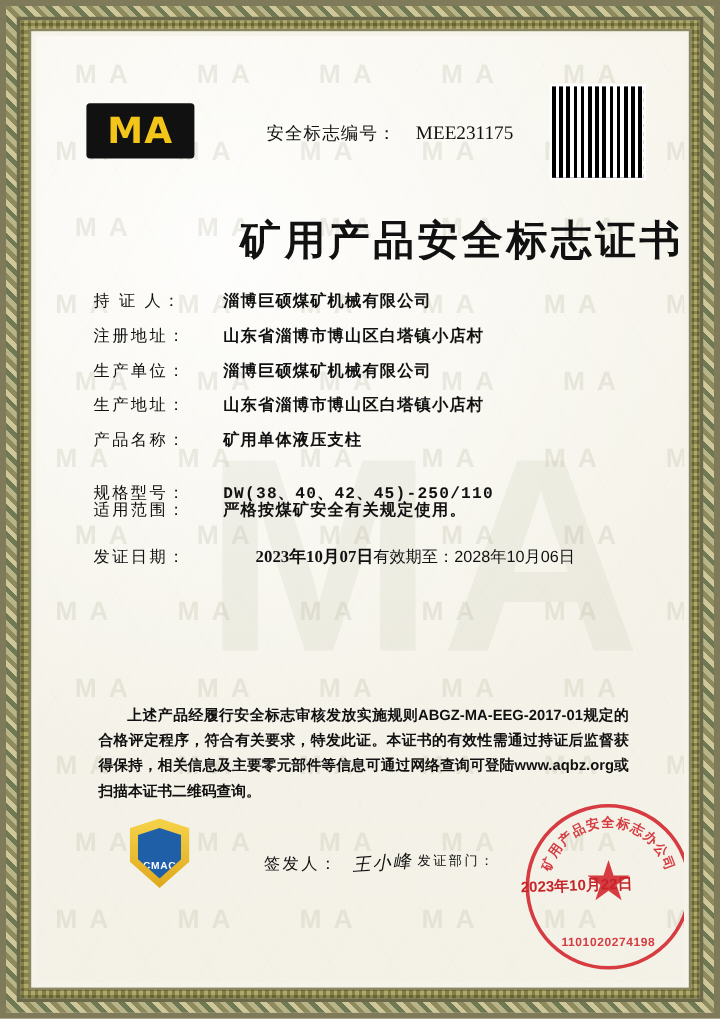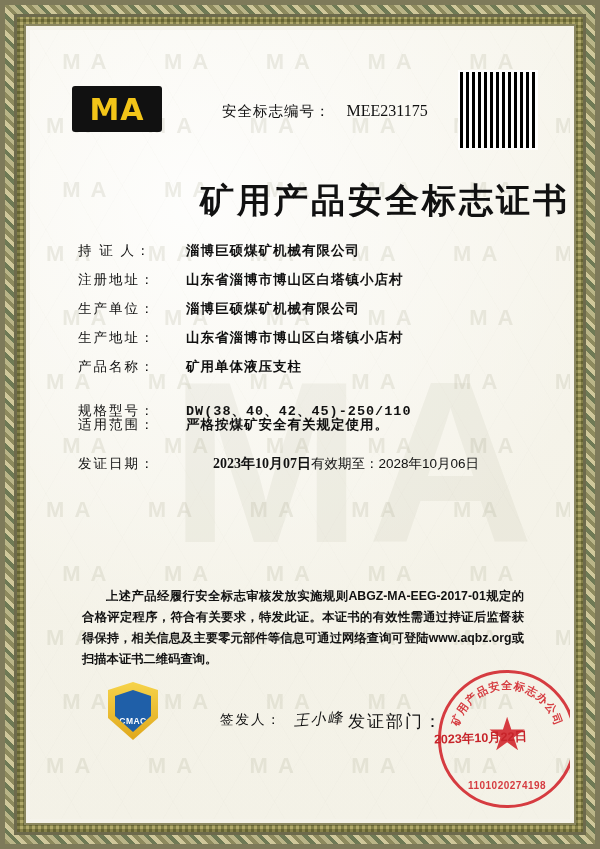--- a/index.html
+++ b/index.html
@@ -172,21 +172,21 @@
     font-size:13.5px;letter-spacing:2px;color:#111;
   }
   .sign-line .sig{
     display:inline-block;width:74px;text-align:center;
     font-family:"Liberation Serif",serif;
     font-style:italic;font-size:15px;
     transform:rotate(-4deg);
   }
   .issuer{
     position:absolute;left:318px;top:680px;
-    font-size:17px;letter-spacing:2px;color:#111;
+    font-size:11px;letter-spacing:2px;color:#111;
   }
 
   
   .seal{
     position:absolute;left:408px;top:640px;
     width:132px;height:132px;
     border:3px solid #d2232a;
     border-radius:50%;
     color:#d2232a;
     opacity:.88;

